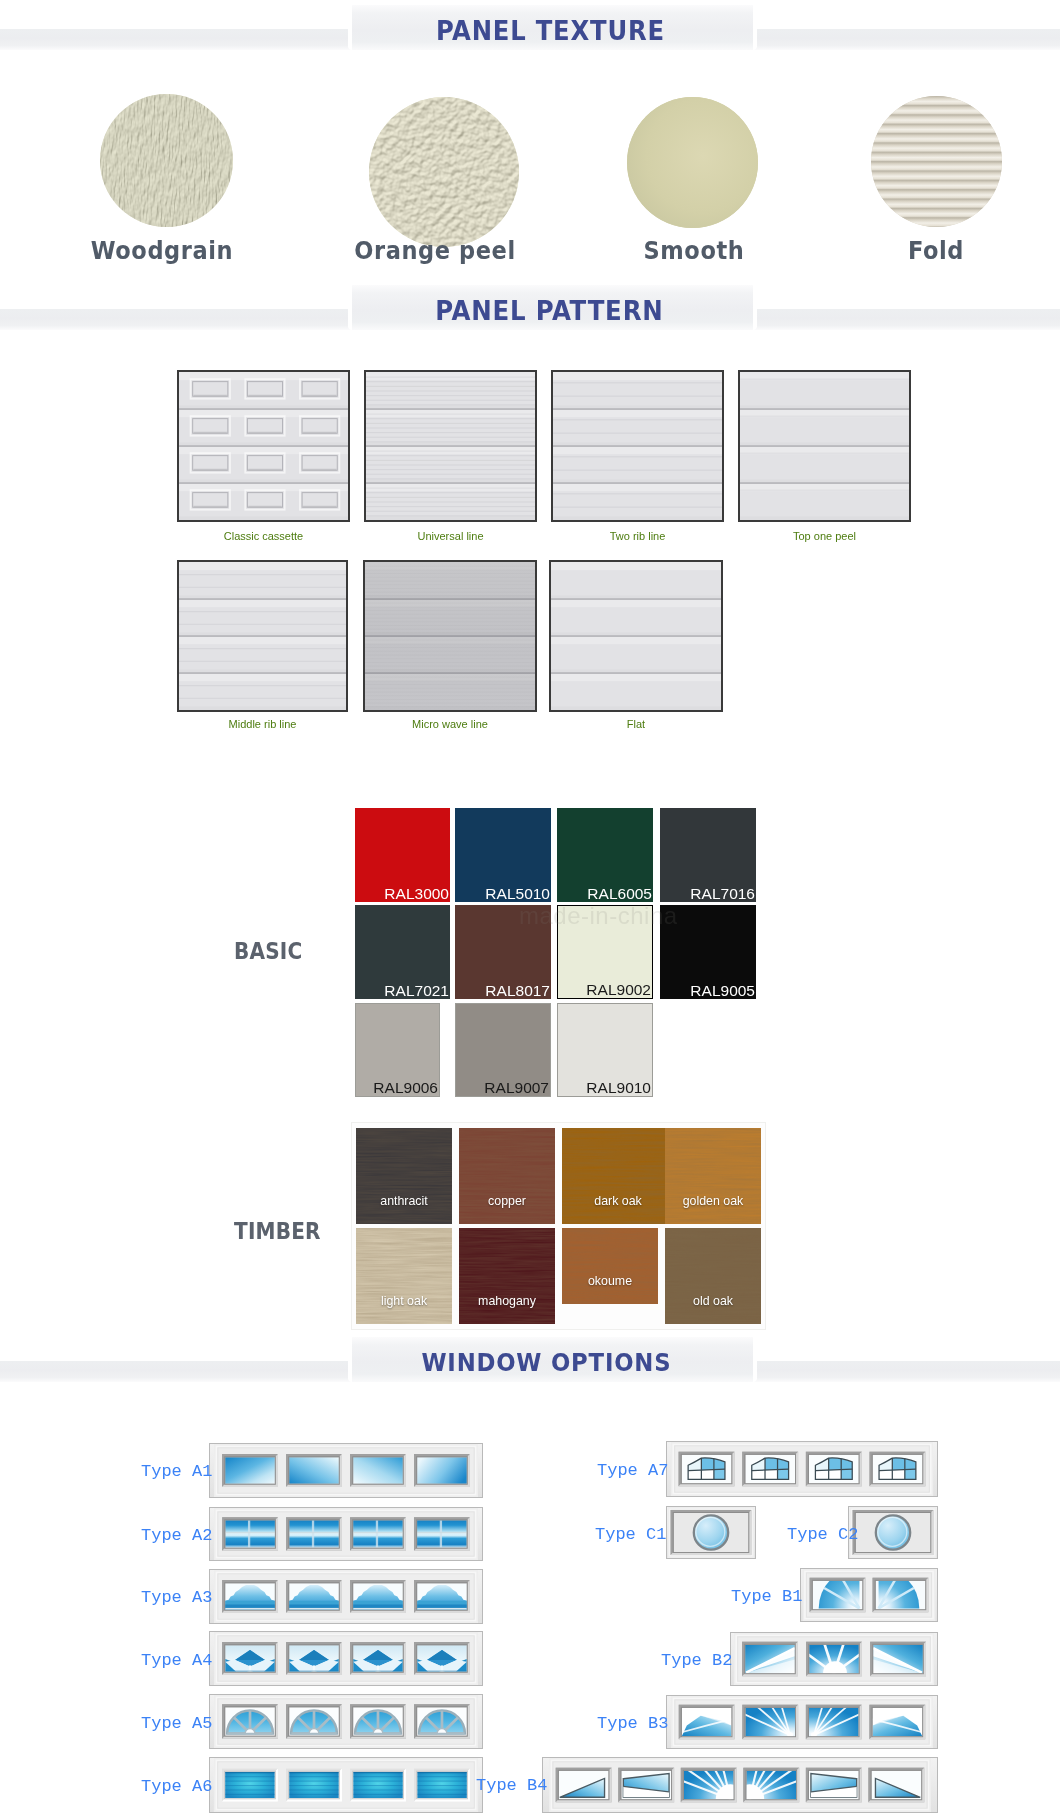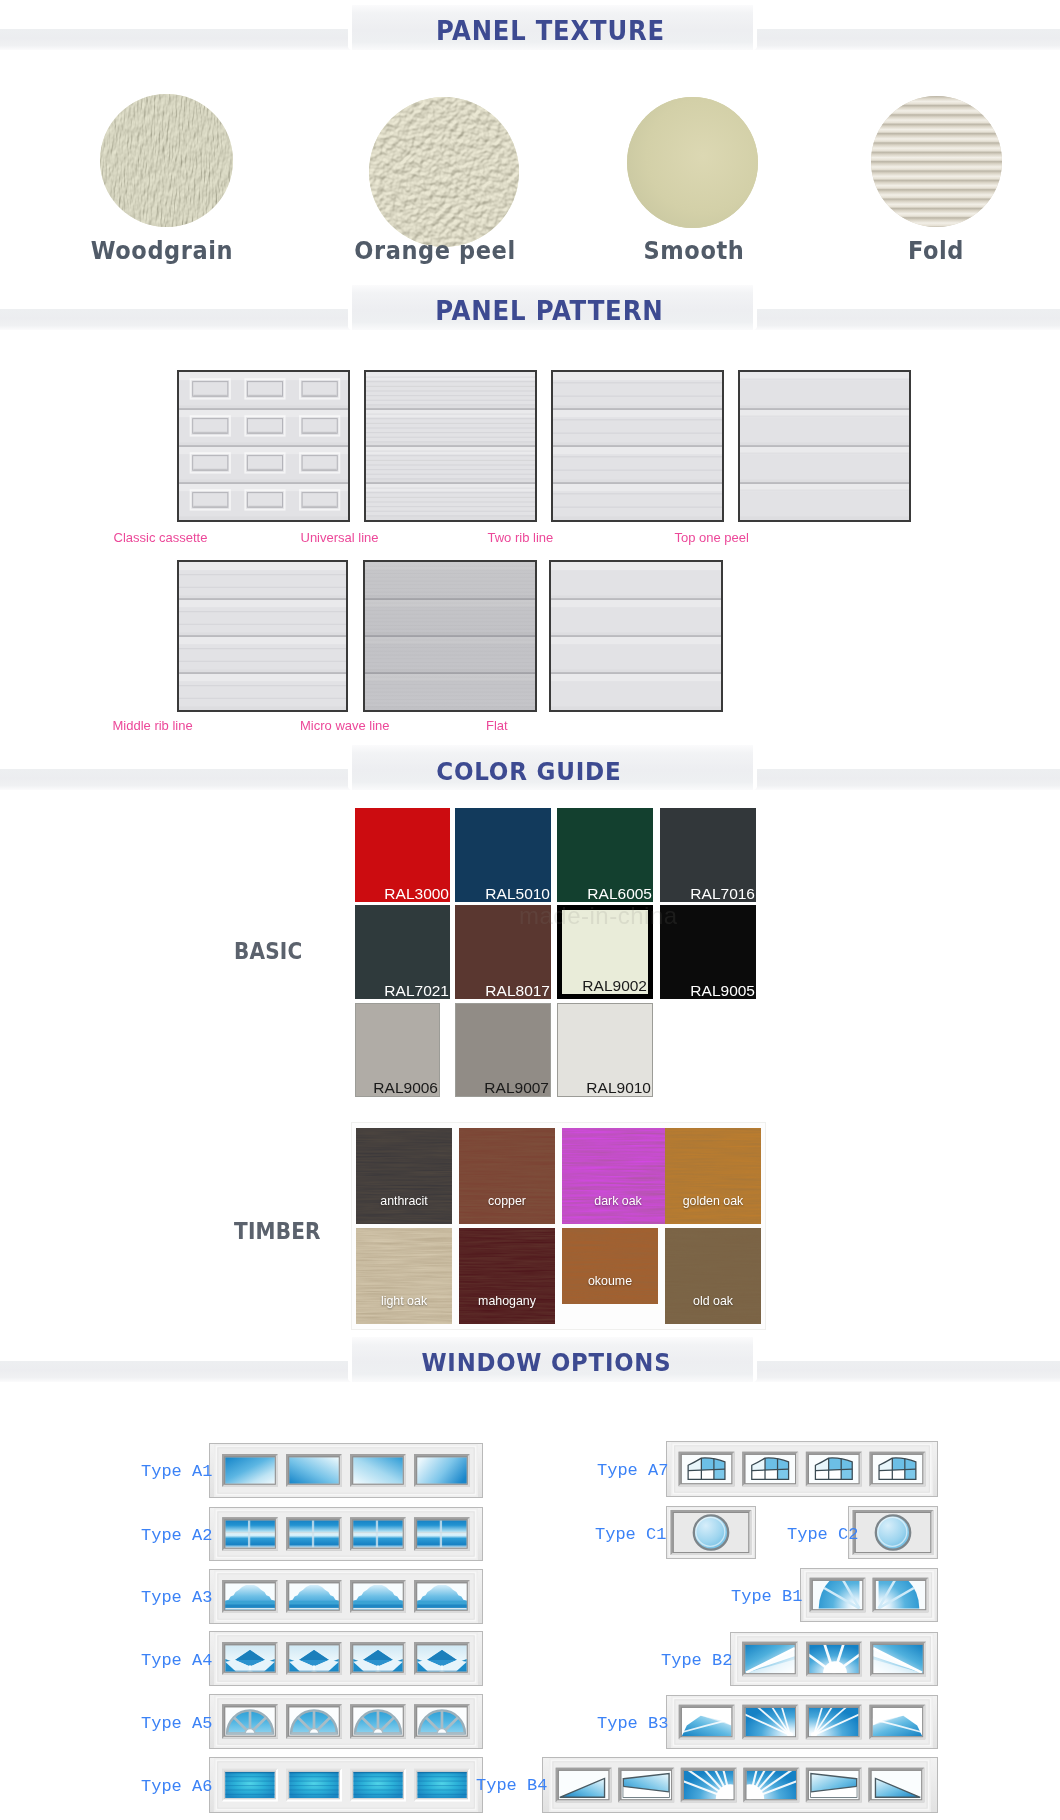--- a/index.html
+++ b/index.html
@@ -23,21 +23,21 @@
 
   
   .tex-circle{position:absolute;border-radius:50%;overflow:hidden;}
   .tex-circle > svg{display:block;width:100%;height:100%;position:absolute;inset:0;}
   .tex-label{position:absolute;text-align:center;color:#515b68;font-weight:bold;
       font-family:"DejaVu Sans Condensed","DejaVu Sans",sans-serif;letter-spacing:0.6px;white-space:nowrap;}
 
   
   .pp{position:absolute;}
   .pp .door{position:absolute;border:2px solid #3a3a3a;box-sizing:border-box;overflow:hidden;}
-  .pp .cap{position:absolute;font-size:13px;color:#ec4899;
+  .pp .cap{position:absolute;text-align:center;font-size:11px;color:#4d7c0f;
       font-family:"Liberation Sans",sans-serif;}
 
   
   .swatch{position:absolute;box-sizing:border-box;}
   .swatch span{position:absolute;right:1px;bottom:-1px;font-size:15.5px;
       font-family:"Liberation Sans",sans-serif;white-space:nowrap;}
   .cg-label{position:absolute;color:#5b626d;font-weight:bold;font-size:23px;letter-spacing:0.2px;
       font-family:"DejaVu Sans Condensed","DejaVu Sans",sans-serif;white-space:nowrap;
       transform:scaleX(0.97);transform-origin:left center;}
   .tswatch{position:absolute;box-sizing:border-box;overflow:hidden;}
@@ -397,48 +397,41 @@
             <rect x="0" y="148.2" width="174" height="3.8000000000000003" fill="rgba(0,0,0,0.018)"></rect>
             <rect x="0" y="37.5" width="174" height="1.2" fill="rgba(70,70,78,0.42)"></rect>
             <rect x="0" y="75.5" width="174" height="1.2" fill="rgba(70,70,78,0.42)"></rect>
             <rect x="0" y="113.5" width="174" height="1.2" fill="rgba(70,70,78,0.42)"></rect>
           </svg>
         </div>
         <div class="cap" style="left:486px;top:718px;width:300px;">Flat</div>
       </div>
     </div>
 
-  <div class="banner" style="top:744px">
-    <div class="side"></div>
-    <div class="center" style="left:352px;width:401px;"></div>
-    <div class="notchL" style="left:348px;"></div>
-    <div class="notchR" style="left:753px;"></div>
-    <div class="title" style="left:-1.5px;font-size:25.6px">COLOR GUIDE</div>
-  </div>
 
   <div id="color-guide">
       <div class="swatch" style="left:355px;top:808px;width:95px;height:94px;background:#cc0c10;">
         <span style="color:#ffffff;">RAL3000</span>
       </div>
       <div class="swatch" style="left:455px;top:808px;width:96px;height:94px;background:#123a5c;">
         <span style="color:#ffffff;">RAL5010</span>
       </div>
       <div class="swatch" style="left:557px;top:808px;width:96px;height:94px;background:#13402f;">
         <span style="color:#ffffff;">RAL6005</span>
       </div>
       <div class="swatch" style="left:660px;top:808px;width:96px;height:94px;background:#32373a;">
         <span style="color:#ffffff;">RAL7016</span>
       </div>
       <div class="swatch" style="left:355px;top:905px;width:95px;height:94px;background:#2f3a3c;">
         <span style="color:#ffffff;">RAL7021</span>
       </div>
       <div class="swatch" style="left:455px;top:905px;width:96px;height:94px;background:#5a3730;">
         <span style="color:#ffffff;">RAL8017</span>
       </div>
-      <div class="swatch" style="left:557px;top:905px;width:96px;height:94px;background:#e9ecd9;border:5px solid #000000;">
+      <div class="swatch" style="left:557px;top:905px;width:96px;height:94px;background:#e9ecd9;border:1px solid #000000;">
         <span style="color:#1a1a1a;">RAL9002</span>
       </div>
       <div class="swatch" style="left:660px;top:905px;width:96px;height:94px;background:#0b0b0b;">
         <span style="color:#ffffff;">RAL9005</span>
       </div>
       <div class="swatch" style="left:355px;top:1003px;width:85px;height:94px;background:#b0aca6;border:1px solid #9c9c97;">
         <span style="color:#1a1a1a;">RAL9006</span>
       </div>
       <div class="swatch" style="left:455px;top:1003px;width:96px;height:94px;background:#918c86;border:1px solid #9c9c97;">
         <span style="color:#1a1a1a;">RAL9007</span>
@@ -462,21 +455,21 @@
       <div class="tswatch tw-copper" style="left:459px;top:1128px;width:96px;height:96px;background:#7c4032;">
         <svg viewBox="0 0 101 98" preserveAspectRatio="none" style="position:absolute;inset:0;width:100%;height:100%;opacity:0.34">
           <filter id="wg1" x="0" y="0" width="100%" height="100%" color-interpolation-filters="sRGB">
             <feTurbulence type="fractalNoise" baseFrequency="0.018 0.55" numOctaves="3" seed="16"></feTurbulence>
             <feColorMatrix type="matrix" values="0 0 0 0 0.5  0 0 0 0 0.42  0 0 0 0 0.3  0.9 0.6 0.2 0 -0.25"></feColorMatrix>
           </filter>
           <rect width="101" height="98" filter="url(#wg1)"></rect>
         </svg>
         <span>copper</span>
       </div>
-      <div class="tswatch tw-dark-oak" style="left:562px;top:1128px;width:112px;height:96px;background:#d946ef;">
+      <div class="tswatch tw-dark-oak" style="left:562px;top:1128px;width:112px;height:96px;background:#a16207;">
         <svg viewBox="0 0 101 98" preserveAspectRatio="none" style="position:absolute;inset:0;width:100%;height:100%;opacity:0.4">
           <filter id="wg2" x="0" y="0" width="100%" height="100%" color-interpolation-filters="sRGB">
             <feTurbulence type="fractalNoise" baseFrequency="0.018 0.55" numOctaves="3" seed="29"></feTurbulence>
             <feColorMatrix type="matrix" values="0 0 0 0 0.5  0 0 0 0 0.42  0 0 0 0 0.3  0.9 0.6 0.2 0 -0.25"></feColorMatrix>
           </filter>
           <rect width="101" height="98" filter="url(#wg2)"></rect>
         </svg>
         <span>dark oak</span>
       </div>
       <div class="tswatch tw-golden-oak" style="left:665px;top:1128px;width:96px;height:96px;background:#c07e2c;">

